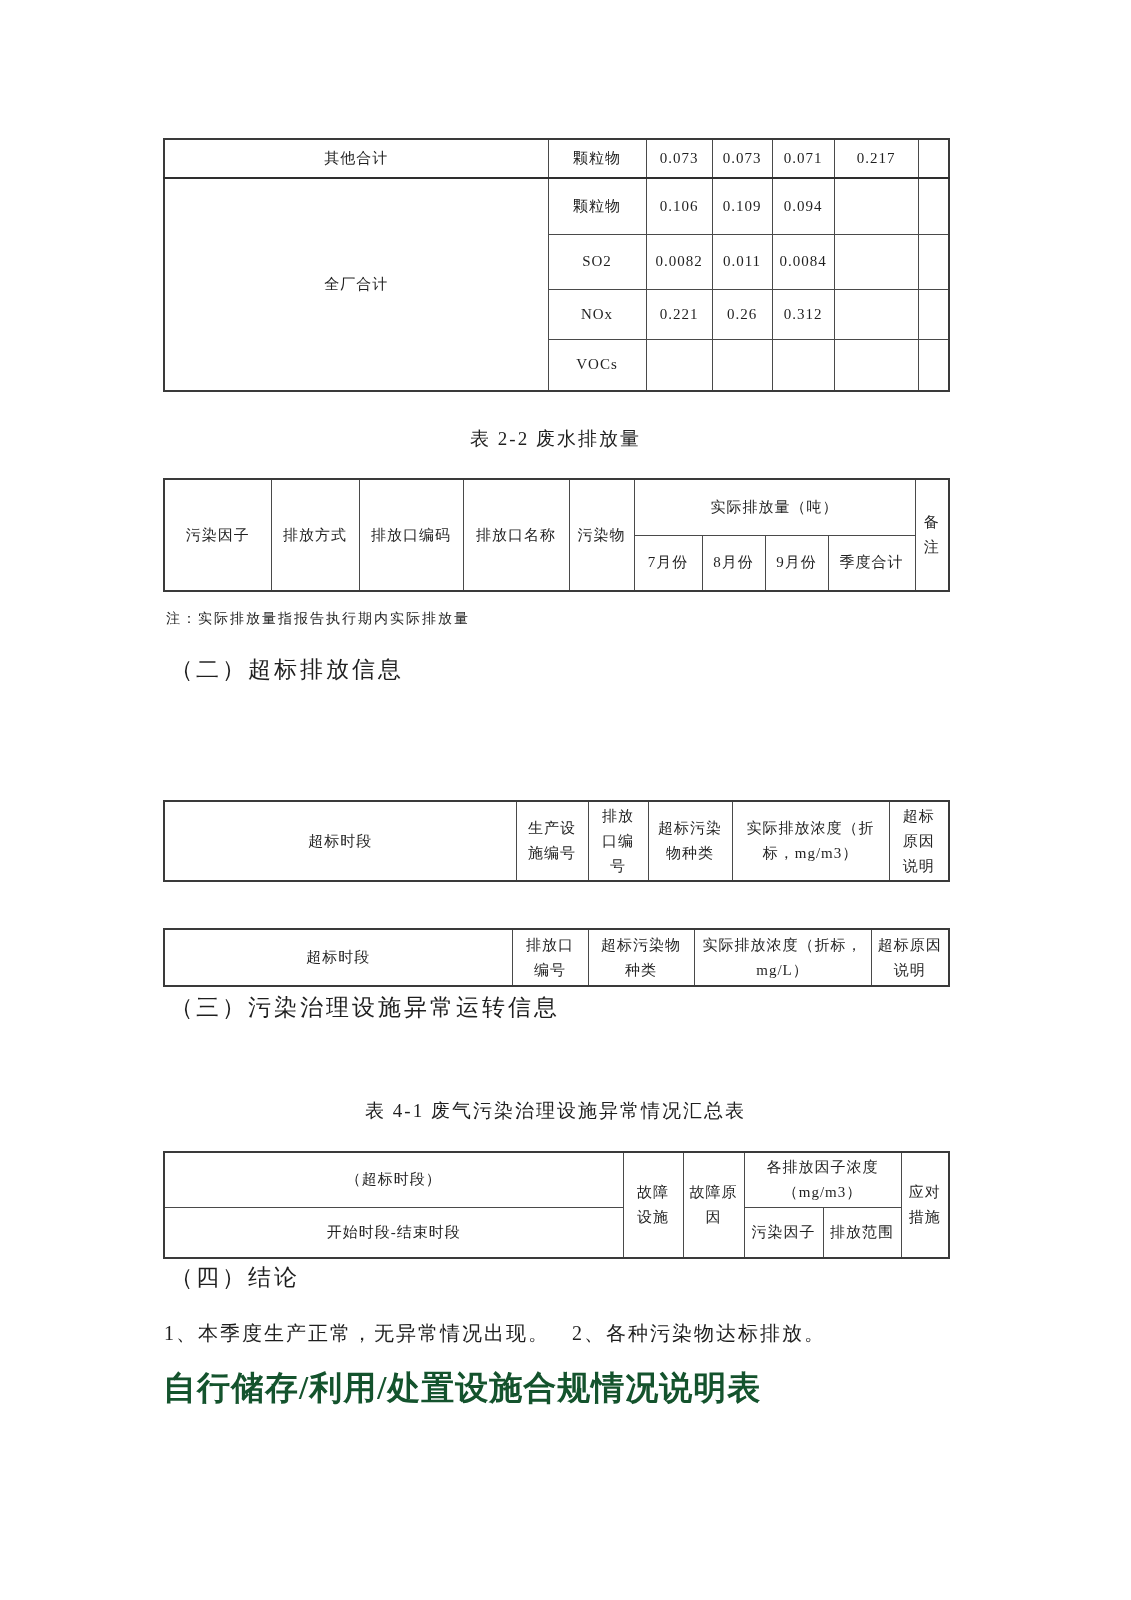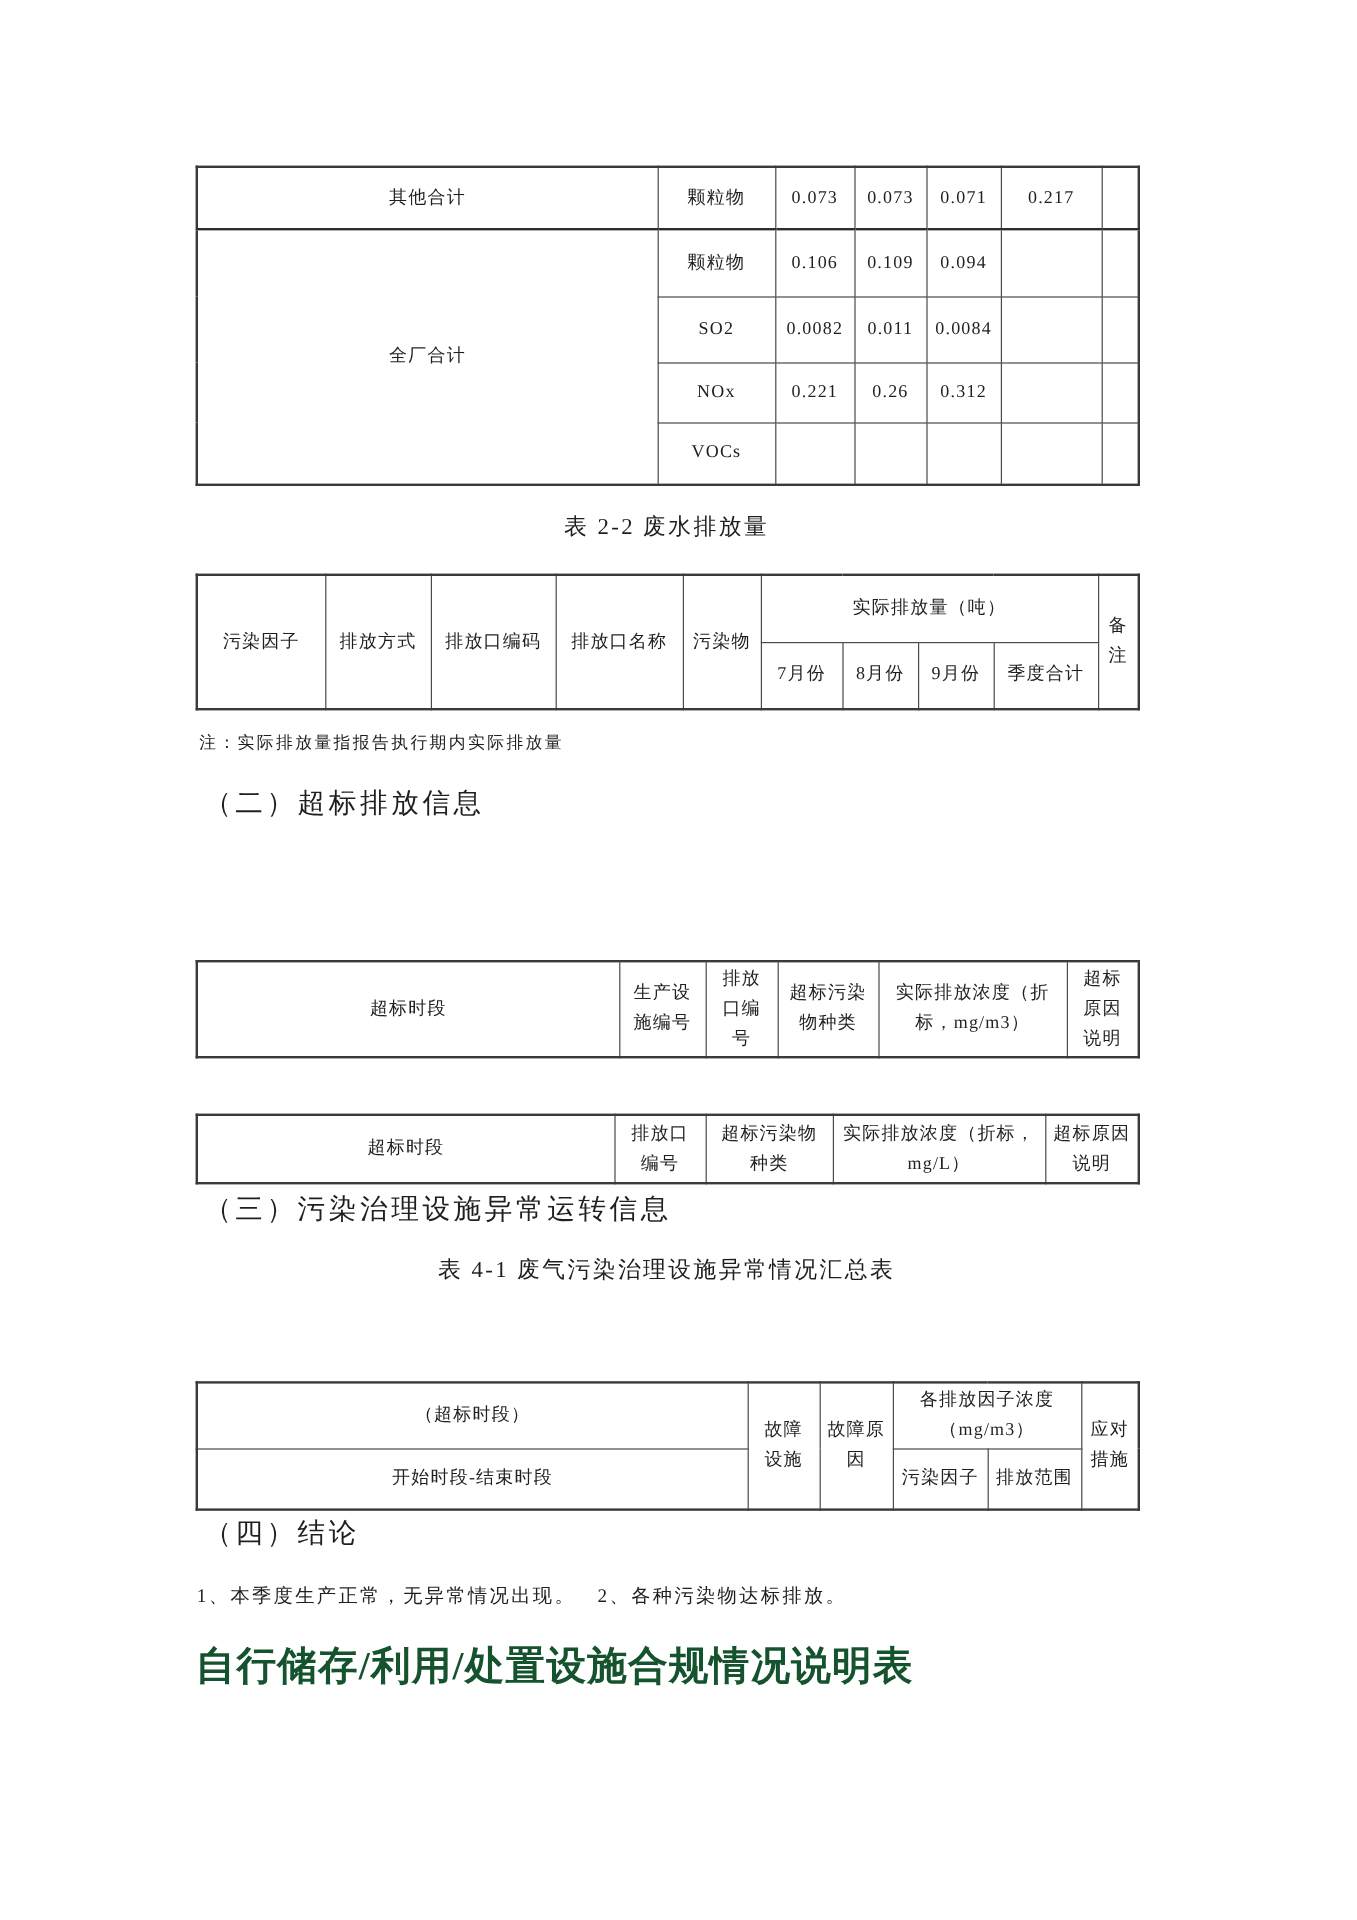--- a/index.html
+++ b/index.html
@@ -12,21 +12,21 @@
   table.doc td{
     border:1px solid #4a4a4a;vertical-align:middle;text-align:center;
     font-size:15px;padding:2px 6px;overflow:hidden;line-height:1.65;
     word-break:normal;overflow-wrap:break-word;letter-spacing:1px;
   }
   td.left{text-align:left;padding-left:10px;letter-spacing:0.5px;}
   td.num{text-align:left;padding-left:9px;letter-spacing:0.5px;font-size:15px;}
   td.small{font-size:14px;}
   td.tight{padding:2px 1px;font-size:14px;}
   .t1{left:163px;top:138px;width:785px;border-bottom:3px solid #2e2e2e;}
-  .t1 tr.r1{height:52px;}
+  .t1 tr.r1{height:39px;}
   .t1 tr.r2{height:56px;}
   .t1 tr.r3{height:55px;}
   .t1 tr.r4{height:50px;}
   .t1 tr.r5{height:52px;}
   .t1 tr.r2 td{border-top:2px solid #2e2e2e;}
   .t22{left:163px;top:478px;width:785px;}
   .t22 tr{height:56px;}
   .t31{left:163px;top:800px;width:785px;}
   .t31 tr{height:56px;}
   .t32{left:163px;top:928px;width:785px;}
@@ -38,21 +38,21 @@
     position:absolute;left:163px;width:785px;text-align:center;
     font-size:19px;letter-spacing:2px;white-space:nowrap;
   }
   .sec-heading{
     position:absolute;left:170px;font-size:23px;letter-spacing:3px;white-space:nowrap;text-align:right;
   }
   .note-text{
     position:absolute;left:166px;font-size:14px;letter-spacing:2px;white-space:nowrap;
   }
   .conclusion-text{
-    position:absolute;left:164px;font-size:16px;letter-spacing:2px;white-space:nowrap;
+    position:absolute;left:164px;font-size:20px;letter-spacing:2px;white-space:nowrap;
   }
   .big-title{
     position:absolute;left:163px;font-size:33px;font-weight:bold;
     letter-spacing:1px;white-space:nowrap;color:#14532d;
   }
 </style>
 </head>
 <body>
 
 <div class="page">
@@ -188,21 +188,21 @@
       <td class="small">排放口编号</td>
       <td class="small">超标污染物种类</td>
       <td class="small">实际排放浓度（折标，mg/L）</td>
       <td class="small">超标原因说明</td>
     </tr>
   </tbody>
     </table>
 
   <div class="sec-heading" style="top:992px">（三）污染治理设施异常运转信息</div>
 
-  <div class="tbl-title" style="top:1045px">表 4-1 废气污染治理设施异常情况汇总表</div>
+  <div class="tbl-title" style="top:1098px">表 4-1 废气污染治理设施异常情况汇总表</div>
 
   <table class="doc t41">
     <colgroup>
       <col style="width:459px">
         <col style="width:60px">
         <col style="width:61px">
       <col style="width:79px">
         <col style="width:78px">
         <col style="width:48px">
     </colgroup>

